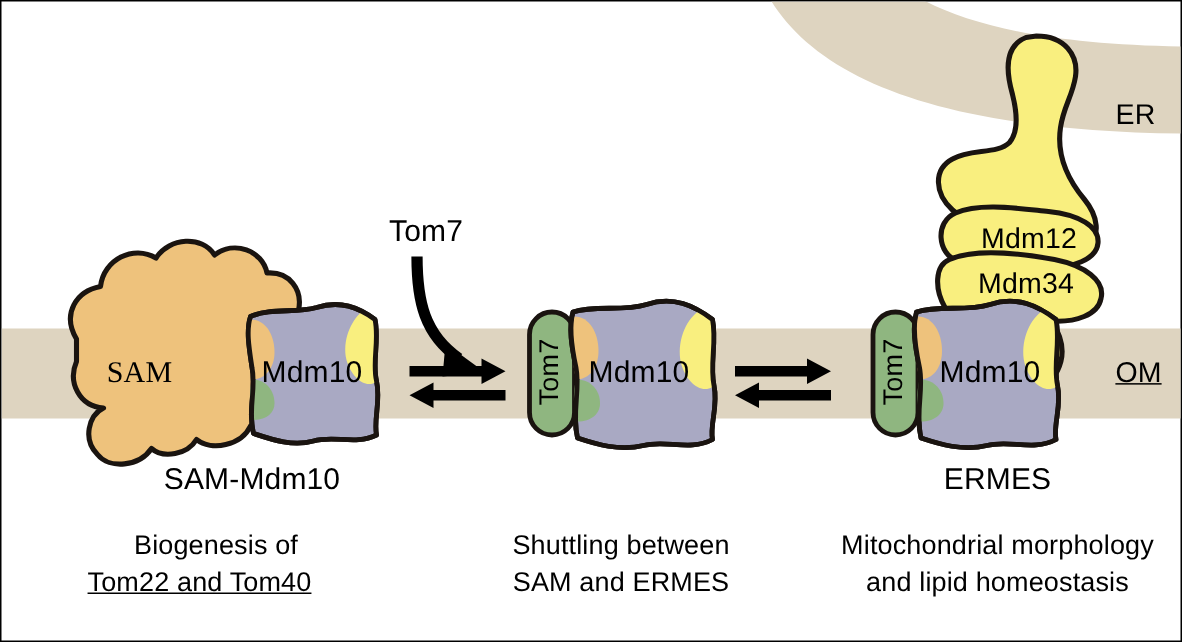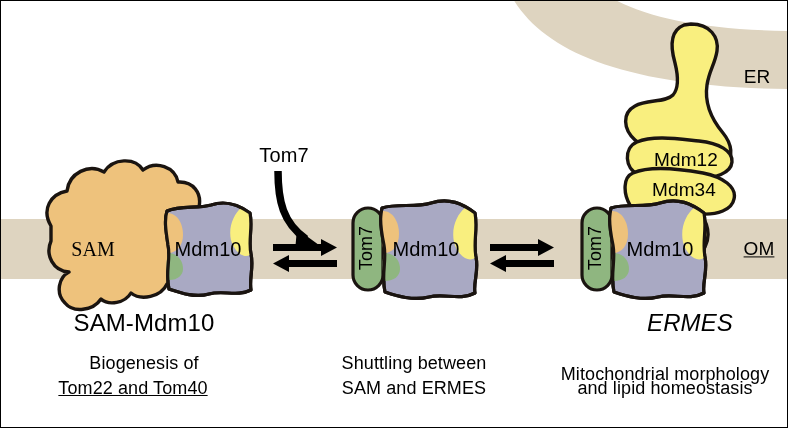--- a/index.html
+++ b/index.html
@@ -16,21 +16,21 @@
   .lbl{
     position:absolute;
     color:#000000;
     white-space:nowrap;
     line-height:1.22;
     letter-spacing:0.1px;
   }
   .inner-lbl{font-size:20px;}
   .compartment-lbl{font-size:19px;}
   .stack-lbl{font-size:19px;}
-  .complex-name{font-size:24px;text-align:center;}
+  .complex-name{font-size:20px;text-align:center;margin-left:24px;}
   .caption{font-size:18px;text-align:center;}
   .rot{
     transform:rotate(-90deg);
     transform-origin:50% 50%;
     font-size:18px;
   }
   .ctr{transform:translate(-50%,-50%);}
   .ctr-rot{transform:translate(-50%,-50%) rotate(-90deg);}
   .blk{transform:translateX(-50%);text-align:center;}
 </style>
@@ -244,24 +244,24 @@
   <div class="lbl inner-lbl ctr" style="left:425px;top:248px;">Mdm10</div>
 
   <div class="lbl rot ctr-rot" style="left:595px;top:247px;">Tom7</div>
   <div class="lbl inner-lbl ctr" style="left:659px;top:248px;">Mdm10</div>
   <div class="lbl stack-lbl ctr" style="left:685px;top:159px;">Mdm12</div>
   <div class="lbl stack-lbl ctr" style="left:683px;top:189px;">Mdm34</div>
 
   <div class="lbl inner-lbl ctr" style="left:283px;top:154px;">Tom7</div>
 
   <div class="lbl complex-name blk" style="left:143px;top:307px;">SAM-Mdm10</div>
-  <div class="lbl complex-name blk" style="left:689px;top:307px;font-style:italic;">ERMES</div>
+  <div class="lbl complex-name blk" style="left:640px;top:307px;">ERMES</div>
 
   <div class="lbl caption blk" style="left:143px;top:352px;">Biogenesis of</div>
   <div class="lbl caption blk" style="left:132px;top:377px;text-decoration:underline;">Tom22 and Tom40</div>
 
   <div class="lbl caption blk" style="left:413px;top:352px;">Shuttling between</div>
   <div class="lbl caption blk" style="left:413px;top:377px;">SAM and ERMES</div>
 
-  <div class="lbl caption blk" style="left:664px;top:363px;">Mitochondrial morphology</div>
+  <div class="lbl caption blk" style="left:664px;top:352px;">Mitochondrial morphology</div>
   <div class="lbl caption blk" style="left:664px;top:377px;">and lipid homeostasis</div>
 
 </div>
 
 </body></html>

